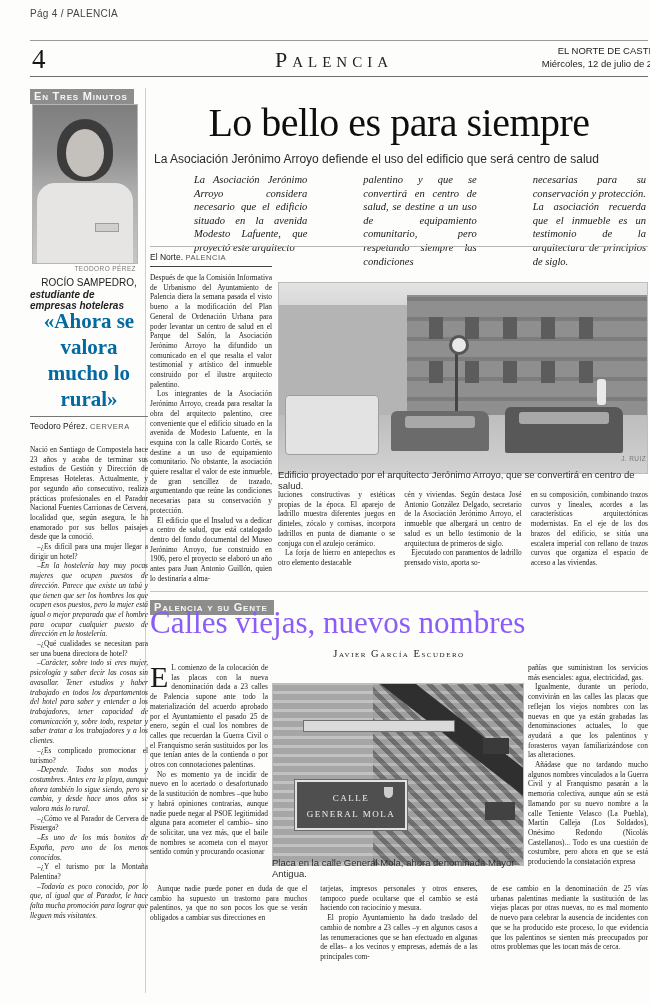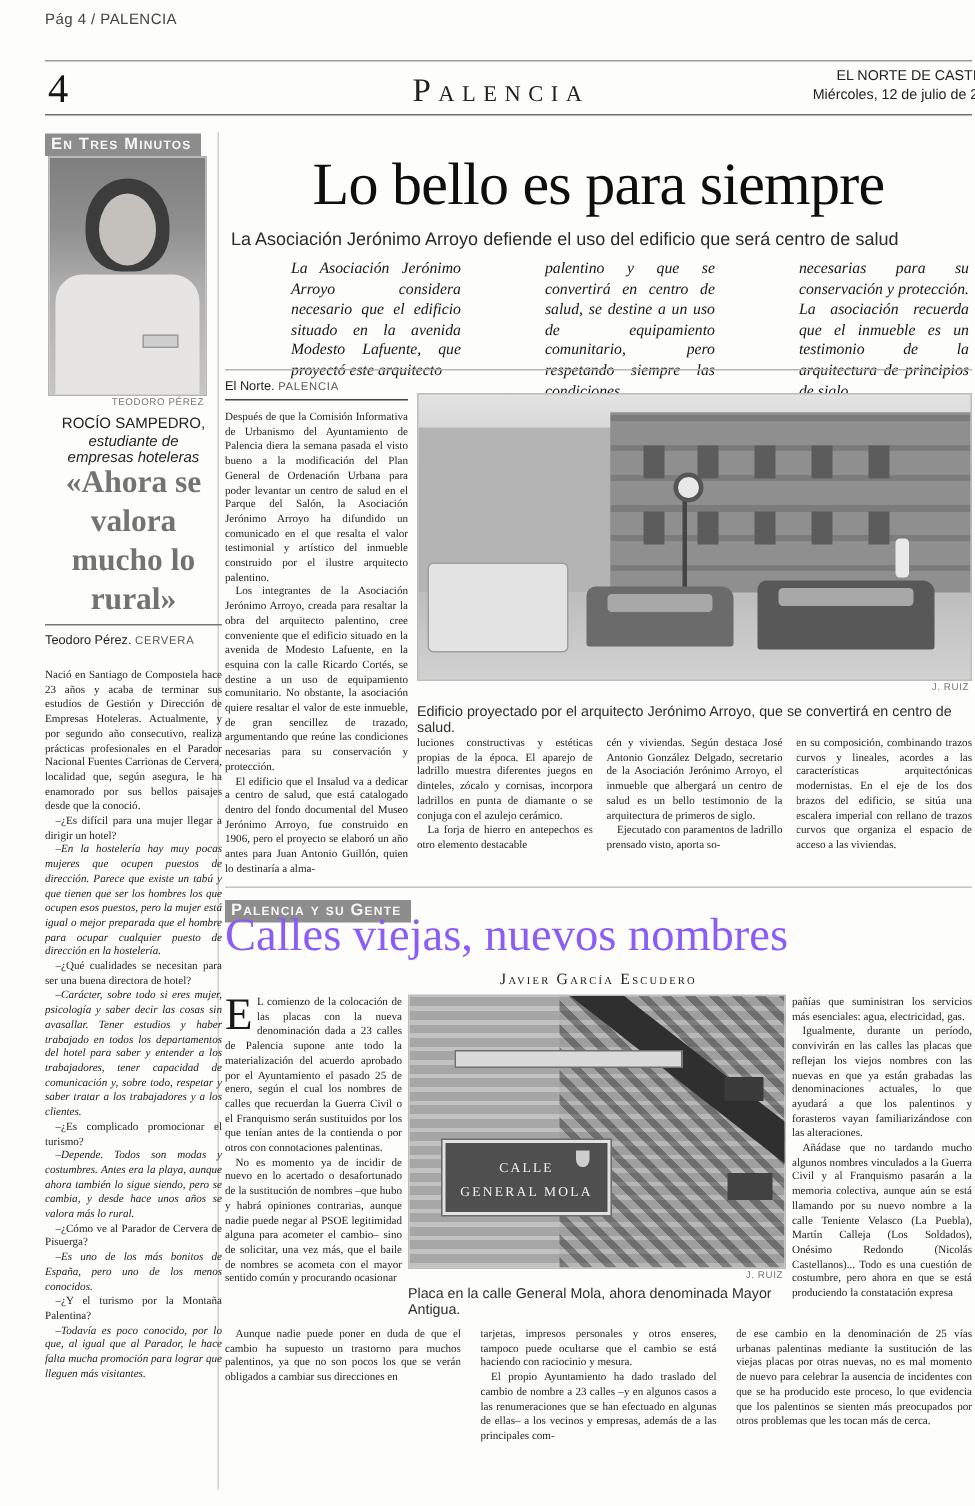--- a/index.html
+++ b/index.html
@@ -21,43 +21,43 @@
   .sb{left:30px;width:118px;}
   .portrait{top:104px;left:32px;width:104px;height:158px;border:1px solid #b5b5b5;
         background:linear-gradient(180deg,#7e7e7e 0%,#909090 30%,#aeaeae 55%,#c6c6c6 100%);overflow:hidden;}
   .p-hair{position:absolute;left:24px;top:14px;width:56px;height:62px;border-radius:50% 50% 42% 42%;background:#3c3c3c;}
   .p-face{position:absolute;left:33px;top:24px;width:38px;height:48px;border-radius:50%;background:#c4c0bc;}
   .p-coat{position:absolute;left:4px;top:78px;width:96px;height:80px;border-radius:18px 18px 0 0;background:#e6e5e3;}
   .p-badge{position:absolute;left:62px;top:118px;width:22px;height:7px;background:#cfcfcf;border:1px solid #9d9d9d;}
   .credit{font-family:"Liberation Sans",sans-serif;font-size:6.5px;color:#777;text-align:right;letter-spacing:.4px;}
   .sb-credit{top:265px;left:32px;width:104px;}
   .sb-name{top:277px;text-align:center;font-family:"Liberation Sans",sans-serif;font-size:10px;color:#222;}
-  .sb-desc{top:289px;text-align:center;font-family:"Liberation Sans",sans-serif;font-style:italic;
-        font-size:10px;line-height:11px;color:#222;white-space:pre-line;}
-  .sb-quote{top:308px;text-align:center;font-size:21px;line-height:26px;font-weight:bold;color:#737373;}
+  .sb-desc{top:289px;font-family:"Liberation Sans",sans-serif;font-style:italic;
+        font-size:10px;line-height:11px;color:#222;white-space:pre-line;font-weight:bold;}
+  .sb-quote{top:308px;text-align:center;font-size:21px;line-height:26px;font-weight:bold;color:#0369a1;}
   .sb-rule{top:416px;left:30px;width:118px;background:#777;}
   .byline{font-size:8.5px;color:#222;}
   .byline .place{font-size:7.5px;letter-spacing:.5px;color:#555;}
   .sb-byline{top:421px;left:30px;}
   .bodytext{font-size:7.4px;line-height:9.7px;text-align:justify;color:#1c1c1c;}
   .bodytext p{margin:0;text-indent:7px;}
   .bodytext p.noind{text-indent:0;}
   .bodytext p.a{font-style:italic;}
   .sb-body{top:445px;left:30px;width:118px;height:505px;overflow:hidden;}
   .vrule{position:absolute;left:145px;top:88px;width:1px;height:905px;background:#cfcfcf;}
   
   .a1-head{top:99px;left:150px;width:498px;text-align:center;font-size:40px;letter-spacing:-.5px;color:#0e0e0e;}
   .a1-sub{top:152px;left:154px;width:494px;font-family:"Liberation Sans",sans-serif;font-size:12px;color:#2b2b2b;}
   .a1-lead{top:173px;left:154px;width:492px;display:flex;gap:16px;}
   .a1-lead div{flex:1;font-style:italic;font-size:10.5px;line-height:13.6px;text-align:justify;margin-left:40px;}
   .a1-toprule{top:246px;left:150px;width:498px;background:#b5b5b5;}
   .a1-byline{top:252px;left:150px;}
   .a1-bylinerule{top:266px;left:150px;width:122px;background:#444;}
   .a1-col1{top:273px;left:150px;width:122px;height:318px;overflow:hidden;}
-  .photo{border:1px solid #bdbdbd;background:#cfcfcf;overflow:hidden;}
+  .photo{border:1px solid #bdbdbd;background:#cfcfcf;overflow:hidden;margin-top:20px;}
   .photo1{top:262px;left:278px;width:368px;height:190px;}
   .ph1-sky{position:absolute;left:0;top:0;width:100%;height:46px;background:linear-gradient(#e3e3e3,#cdcdcd);}
   .ph1-bldg-l{position:absolute;left:0;top:22px;width:130px;height:110px;background:#b4b4b4;}
   .ph1-bldg{position:absolute;left:128px;top:12px;width:240px;height:122px;background:
         repeating-linear-gradient(0deg,#8f8f8f 0 16px,#7c7c7c 16px 20px),#8f8f8f;}
   .ph1-win{position:absolute;background:#5c5c5c;width:14px;height:22px;}
   .ph1-road{position:absolute;left:0;top:132px;width:100%;height:58px;background:linear-gradient(#bdbdbd,#d2d2d2);}
   .car{position:absolute;border-radius:6px 8px 2px 2px;}
   .ph1-van{left:6px;top:112px;width:92px;height:58px;background:#e3e3e3;border:1px solid #9e9e9e;border-radius:4px;}
   .ph1-car1{left:112px;top:128px;width:98px;height:40px;background:#6b6b6b;}

